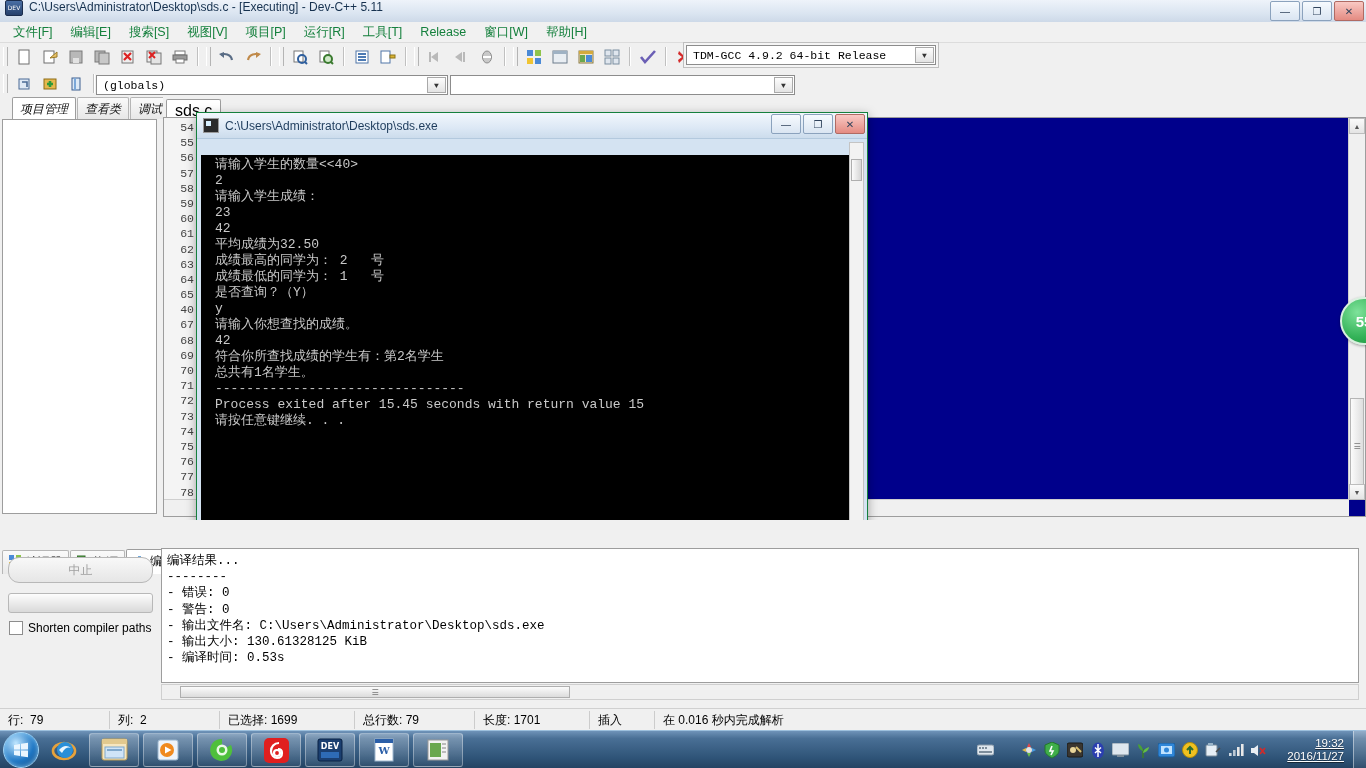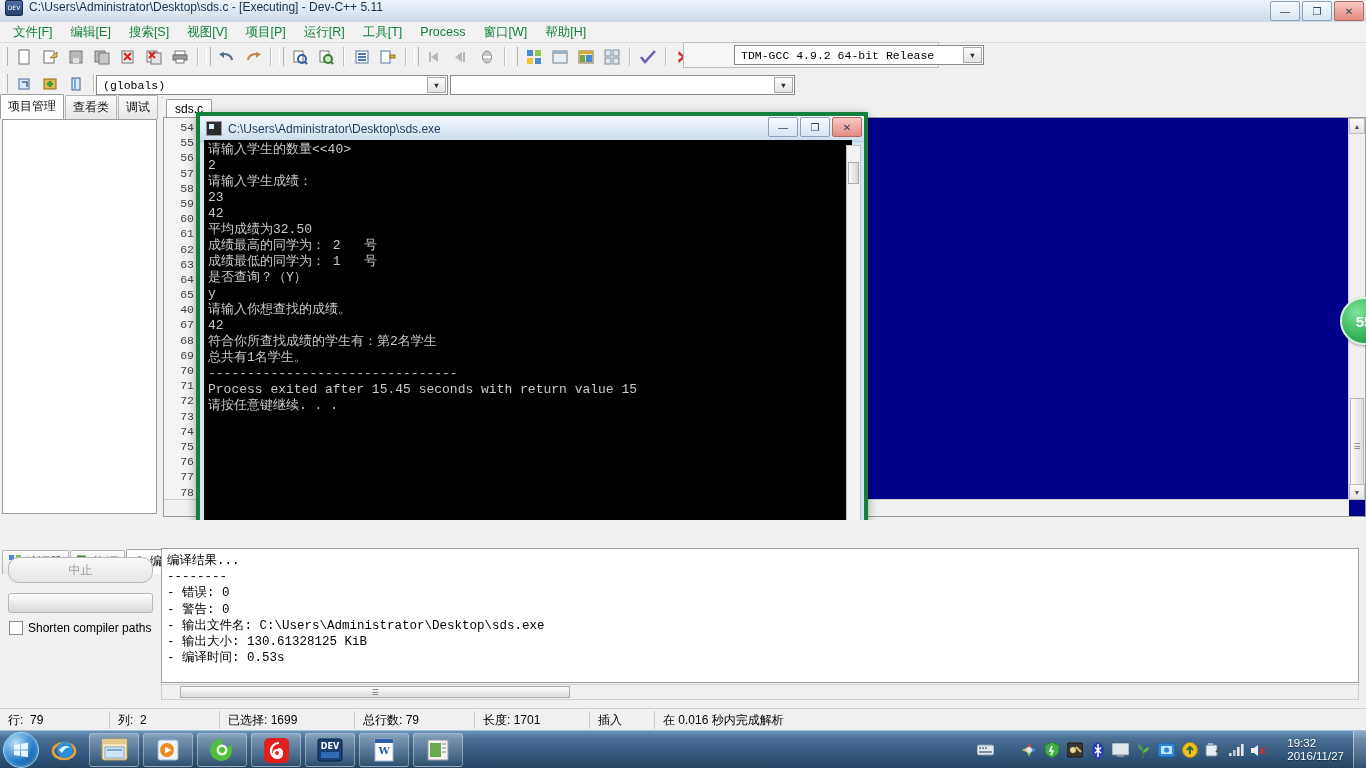--- a/index.html
+++ b/index.html
@@ -72,43 +72,43 @@
     height:20px;border:1px solid #8c8c8c;background:#fff;
     display:flex;align-items:center;box-sizing:border-box;
     font-family:"Liberation Mono","DejaVu Sans Mono",monospace;
     font-size:11.5px;color:#000;padding-left:6px;position:relative;
   }
   .combo .arrow{
     position:absolute;right:1px;top:1px;bottom:1px;width:17px;
     background:linear-gradient(#fdfdfd,#e3e3e3);border:1px solid #a9a9a9;
     display:flex;align-items:center;justify-content:center;font-size:8px;color:#333;
   }
-  #compiler-combo{position:absolute;left:686px;top:45px;width:250px;margin-left:48px;}
+  #compiler-combo{position:absolute;left:686px;top:45px;width:250px;}
   #compiler-outer{position:absolute;left:683px;top:42px;width:256px;height:26px;border:1px solid #bfbfbf;background:#f5f5f5;box-sizing:border-box;}
   #globals-combo{position:absolute;left:96px;top:75px;width:352px;}
   #members-combo{position:absolute;left:450px;top:75px;width:345px;}
 
   
   #leftpanel{left:0;top:97px;width:161px;height:420px;background:#f0f0f0;}
-  .tabrow{display:flex;align-items:flex-end;height:22px;padding-left:0;}
+  .tabrow{display:flex;height:22px;padding-left:12px;font-style:italic;}
   .tab{
     font-size:12px;padding:3px 7px;border:1px solid #b6b6b6;border-bottom:none;
     background:linear-gradient(#fafafa,#e7e7e7);margin-right:1px;
     border-radius:2px 2px 0 0;color:#111;white-space:nowrap;
   }
   .tab.active{background:#fff;border-color:#9d9d9d;padding-bottom:4px;}
   #projtree{
     position:absolute;left:2px;top:22px;width:155px;height:395px;
     background:#fff;border:1px solid #9d9d9d;box-sizing:border-box;
   }
 
   
   #edtab-row{position:absolute;left:163px;top:97px;width:1203px;height:20px;background:#f0f0f0;}
   #edtab{
-    position:absolute;left:3px;top:2px;padding:2px 8px 3px 8px;font-size:12px;
+    position:absolute;left:3px;top:2px;padding:2px 8px 3px 8px;font-size:16px;
     background:#fff;border:1px solid #9d9d9d;border-bottom:none;border-radius:2px 2px 0 0;
   }
   #editor{
     position:absolute;left:163px;top:117px;width:1203px;height:400px;
     background:#fff;border:1px solid #9d9d9d;box-sizing:border-box;overflow:hidden;
   }
   #gutter{
     position:absolute;left:0;top:0;width:36px;height:398px;
     background:#f4f4f4;border-right:1px solid #cfcfcf;
     font-family:"Liberation Mono","DejaVu Sans Mono",monospace;font-size:11.5px;
@@ -132,37 +132,37 @@
     position:absolute;left:1340px;top:297px;width:44px;height:44px;border-radius:50%;
     background:radial-gradient(circle at 35% 30%,#7ee29a,#33b257 60%,#1d8a3d);
     border:2px solid #d8f0de;color:#fff;font-size:15px;font-weight:bold;
     display:flex;align-items:center;justify-content:center;
     box-shadow:0 1px 3px rgba(0,0,0,.35);
   }
 
   
   #console{
     position:absolute;left:196px;top:112px;width:672px;height:435px;
-    background:#d4e3f2;border:4px solid #15803d;
+    background:#d4e3f2;border:1px solid #15803d;
     box-shadow:0 3px 10px rgba(0,0,0,.35);box-sizing:border-box;
   }
   #console-title{
     height:25px;background:linear-gradient(#f2f7fc,#dce8f5 60%,#ccdcec);
     display:flex;align-items:center;position:relative;
     border-bottom:1px solid #b3c9de;
   }
   #console-title .cico{
     width:14px;height:13px;margin-left:6px;margin-right:6px;
     background:#2b2b2b;border:1px solid #9a9a9a;position:relative;
   }
   #console-title .cico:after{content:"";position:absolute;left:2px;top:2px;width:5px;height:5px;background:#d8f0ff;}
   #console-title .ctext{font-size:12px;color:#1e3c5c;white-space:nowrap;}
   #console-body{
-    position:absolute;left:4px;top:24px;width:648px;height:400px;
-    background:#000;overflow:hidden;
+    position:absolute;left:4px;top:42px;width:648px;height:400px;
+    background:#000;overflow:hidden;padding-left:10px;
   }
   #console-text{
     font-family:"Liberation Mono","DejaVu Sans Mono",monospace;
     font-size:13px;line-height:16px;color:#c9c9c9;
     padding:2px 0 0 4px;white-space:pre;
   }
   #console-vscroll{
     position:absolute;right:3px;top:29px;width:15px;height:400px;background:#f2f2f2;border:1px solid #c4c4c4;box-sizing:border-box;
   }
   #cs-thumb{position:absolute;left:1px;right:1px;top:16px;height:22px;background:linear-gradient(90deg,#fbfbfb,#d5d5d5);border:1px solid #aeaeae;box-sizing:border-box;}
@@ -225,22 +225,23 @@
   .tbitem{
     width:48px;height:32px;margin-left:4px;border-radius:3px;
     background:linear-gradient(rgba(255,255,255,.28),rgba(255,255,255,.05));
     border:1px solid rgba(255,255,255,.35);
     display:flex;align-items:center;justify-content:center;
   }
   .tbitem.plain{background:transparent;border:none;width:42px;}
   #tray{position:absolute;right:22px;top:0;height:38px;display:flex;align-items:center;gap:6px;}
   .trayico{width:17px;height:17px;display:flex;align-items:center;justify-content:center;}
   #clock{
-    color:#fff;font-size:11.5px;text-align:left;line-height:13px;margin-left:14px;
+    color:#fff;font-size:11.5px;text-align:right;line-height:13px;margin-left:14px;
     text-shadow:0 1px 1px rgba(0,0,0,.5);
+    text-decoration:underline;
   }
   #showdesk{position:absolute;right:0;top:0;width:12px;height:38px;
     background:linear-gradient(rgba(255,255,255,.25),rgba(255,255,255,.06));
     border-left:1px solid rgba(255,255,255,.45);}
 </style>
 </head>
 <body>
 
 <div id="titlebar" class="abs">
   <div class="tb-icon">DEV</div>
@@ -253,21 +254,21 @@
 </div>
 
 <div id="menubar" class="abs">
   <div class="menu-item">文件[F]</div>
   <div class="menu-item">编辑[E]</div>
   <div class="menu-item">搜索[S]</div>
   <div class="menu-item">视图[V]</div>
   <div class="menu-item">项目[P]</div>
   <div class="menu-item">运行[R]</div>
   <div class="menu-item">工具[T]</div>
-  <div class="menu-item">Process</div>
+  <div class="menu-item">Release</div>
   <div class="menu-item">窗口[W]</div>
   <div class="menu-item">帮助[H]</div>
 </div>
 
 <div id="toolbar1" class="abs">
   <div class="grip"></div>
   <div class="tbtn">
     <svg class="ico" width="16" height="16">
         <rect x="3" y="1" width="10" height="14" fill="#fff" stroke="#6f6f6f"></rect>
       </svg>

